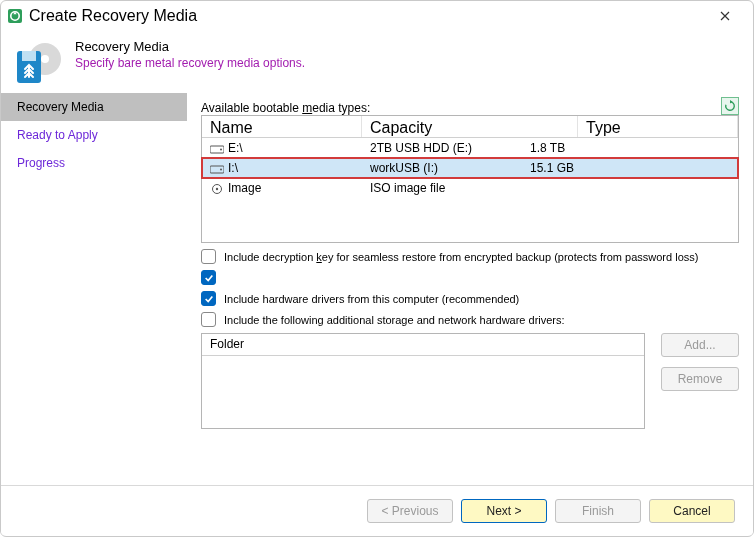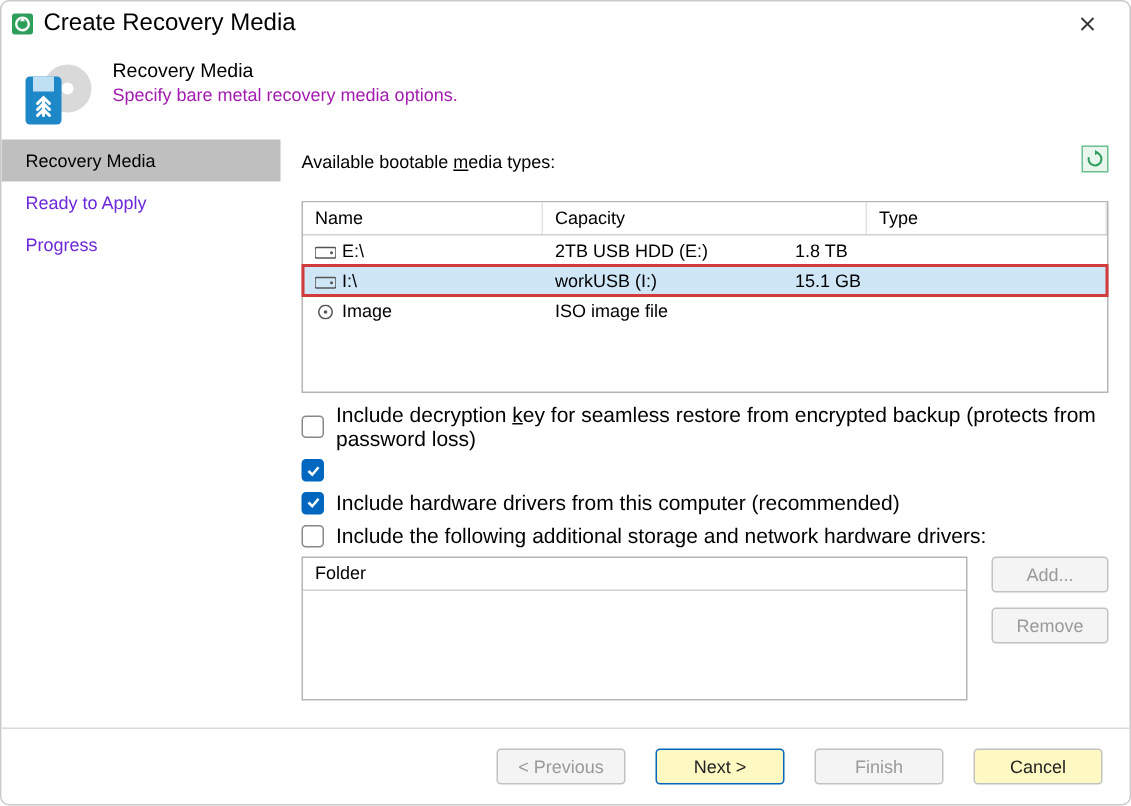--- a/index.html
+++ b/index.html
@@ -19,57 +19,57 @@
   .header .h-sub { font-size: 12px; color: #a21caf; }
 
   
   .body { display: flex; height: 392px; }
   .sidebar { width: 186px; border-right: 0px; }
   .side-item { height: 28px; line-height: 28px; padding-left: 16px; font-size: 12px; color: #6d28d9; }
   .side-item.active { background: #bfbfbf; color: #000; }
 
   .main { flex: 1; padding: 2px 14px 0 14px; position: relative; }
 
-  .section-label { margin: 6px 0 19px 0; }
+  .section-label { margin: 6px 0 0 0; }
   .section-label .u { text-decoration: underline; }
 
   .refresh-btn { position: absolute; top: 4px; right: 14px; width: 18px; height: 18px; border: 1px solid #6fbf8f; background: #e8f6ee; display:flex; align-items:center; justify-content:center; }
 
   
   .media-table { border: 1px solid #b5b5b5; width: 100%; height: 128px; background: #fff; }
   .media-head { display: flex; height: 22px; border-bottom: 1px solid #d0d0d0; background: #ffffff; }
-  .media-head .col { padding: 3px 8px; font-size: 12px; border-right: 1px solid #e3e3e3; }
+  .media-head .col { padding: 3px 8px; font-size: 16px; border-right: 1px solid #e3e3e3; }
   .media-row { display: flex; height: 20px; align-items: center; }
   .media-row .col { padding: 2px 8px; font-size: 12px; display:flex; align-items:center; gap:4px; }
   .col.name { width: 160px; }
   .col.type { width: 160px; }
   .col.cap  { flex: 1; }
   .media-row.selected { background: #cfe6f7; outline: 2px solid #d23b3b; outline-offset: -1px; }
   .drive-icon { width: 14px; height: 10px; display:inline-block; }
 
   
-  .check-row { display: flex; align-items: center; gap: 8px; margin: 6px 0; font-size: 14px; }
+  .check-row { display: flex; align-items: center; gap: 8px; margin: 6px 0; font-size: 11px; }
   .chk { width: 15px; height: 15px; border: 1px solid #888; border-radius: 3px; background: #fff; display:flex; align-items:center; justify-content:center; flex-shrink:0; }
   .chk.checked { background: #0067c0; border-color: #0067c0; }
   .chk.checked svg { display:block; }
   .chk svg { display:none; }
   .check-row .u { text-decoration: underline; }
 
   
   .folder-wrap { display:flex; gap: 16px; margin-top: 4px; justify-content: center; }
   .folder-table { border: 1px solid #b5b5b5; height: 96px; flex: 1; background:#fff; }
   .folder-head { height: 22px; border-bottom: 1px solid #d0d0d0; padding: 3px 8px; font-size: 12px; }
   .folder-btns { display:flex; flex-direction: column; gap: 10px; width: 78px; }
 
   .btn { height: 24px; min-width: 78px; padding: 0 12px; border: 1px solid #c2c2c2; background: #fef9c3; border-radius: 3px; font-size: 12px; display:flex; align-items:center; justify-content:center; color:#222; }
   .btn.disabled { color: #9a9a9a; background: #f4f4f4; }
   .btn.primary { border-color: #0067c0; }
 
   
-  .footer { height: 50px; border-top: 1px solid #d9d9d9; display:flex; align-items:center; justify-content:flex-end; gap: 20px; padding: 0 18px; background:#ffffff; }
+  .footer { height: 50px; border-top: 1px solid #d9d9d9; display:flex; align-items:center; justify-content:flex-end; gap: 8px; padding: 0 18px; background:#ffffff; }
   .footer .btn { min-width: 86px; }
 
 </style>
 </head>
 <body>
 
 <div class="titlebar">
   <span class="app-icon">
     <svg viewBox="0 0 16 16" width="16" height="16">
       <rect x="1" y="1" width="14" height="14" rx="2" fill="#2e9e5b"></rect>

